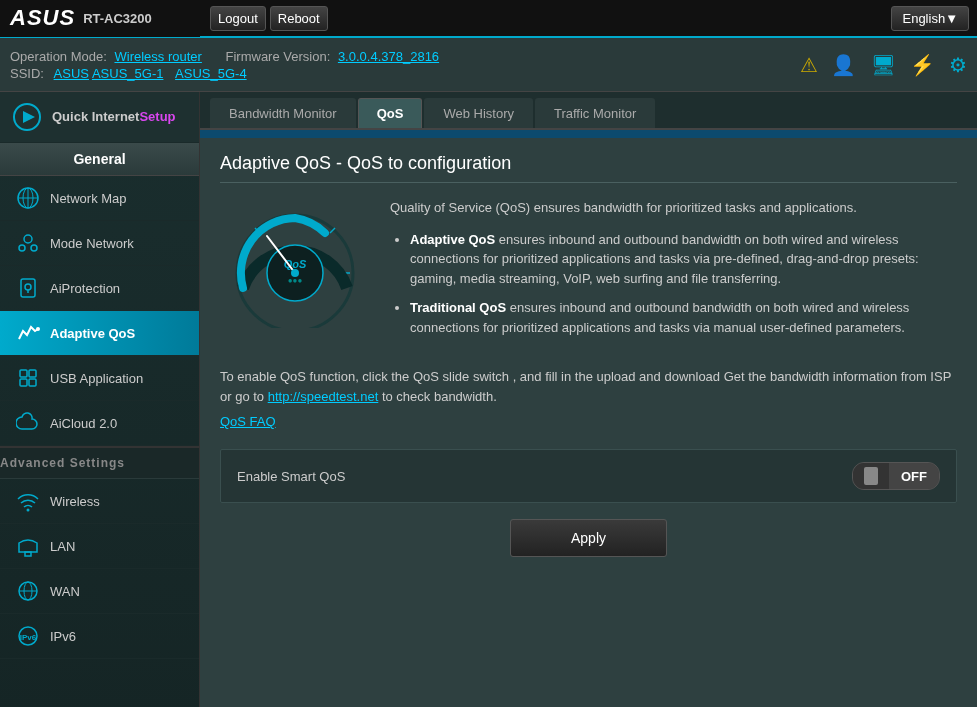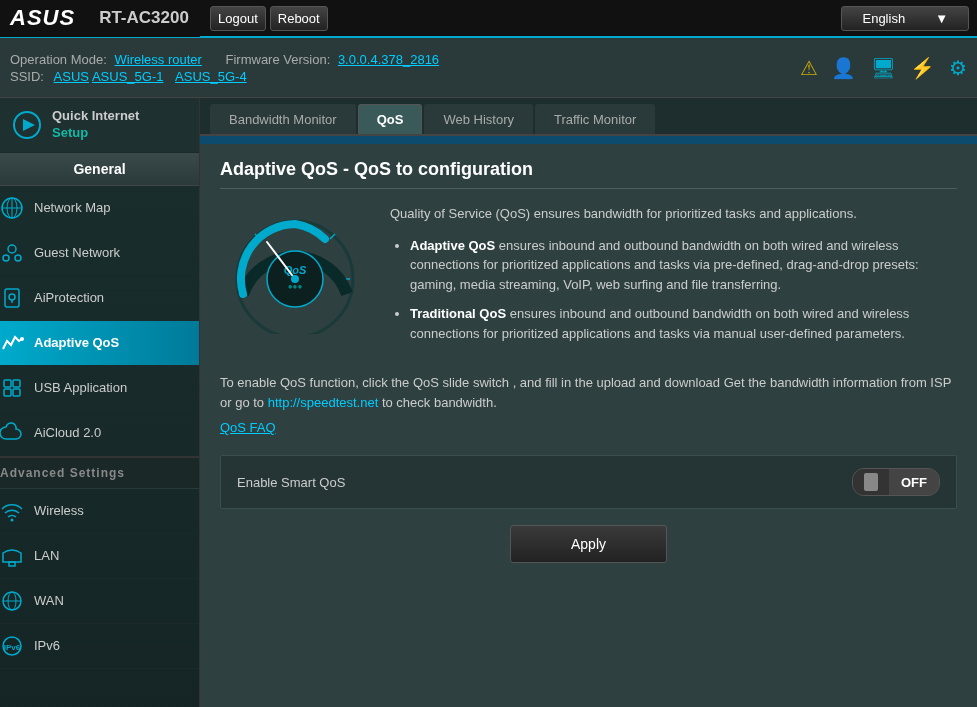--- a/index.html
+++ b/index.html
@@ -9,38 +9,38 @@
     #topbar {
       display: flex; align-items: center; background: #111; height: 38px; border-bottom: 2px solid #00aacc;
     }
     #logo {
       width: 200px; height: 38px; background: #111; display: flex; align-items: center; padding-left: 10px;
     }
     #logo-text {
       font-size: 22px; font-weight: 900; color: #fff; font-style: italic; letter-spacing: 1px;
     }
     #logo-model {
-      font-size: 17px; color: #ccc; margin-left: 24px; font-weight: bold; text-align: center;
+      font-size: 13px; color: #ccc; margin-left: 8px; font-weight: bold; text-align: center;
     }
     #topbar-buttons {
       display: flex; gap: 4px; flex: 1; justify-content: flex-start; padding-left: 10px;
     }
     .top-btn {
       background: linear-gradient(to bottom, #444, #222); color: #fff; border: 1px solid #555;
       padding: 4px 7px; cursor: pointer; font-size: 13px; border-radius: 3px;
     }
     #lang-select {
       display: flex; align-items: flex-start; background: linear-gradient(to bottom, #444, #222);
-      border: 1px solid #555; color: #fff; padding: 4px 20px; cursor: pointer; margin-right: 8px;
-      border-radius: 3px; font-size: 13px; gap: 30px;
+      border: 1px solid #555; color: #fff; padding: 4px 10px; cursor: pointer; margin-right: 8px;
+      border-radius: 3px; font-size: 13px; 
     }
 
     
     #infobar {
-      background: #2a3a3a; height: 60px; display: flex; align-items: center; padding: 15px 10px;
+      background: #2a3a3a; height: 54px; display: flex; align-items: center; padding: 15px 10px;
       border-bottom: 1px solid #444; gap: 30px;
     }
     #infobar-icons {
       margin-left: auto; display: flex; gap: 14px; align-items: center;
     }
     .info-icon { font-size: 18px; color: #ccaa00; cursor: pointer; }
     .info-icon.blue { color: #00aacc; }
 
     
     #layout { display: flex; height: calc(707px - 80px); }
@@ -49,21 +49,21 @@
     #sidebar {
       width: 200px; background: linear-gradient(to bottom, #1a2e2e, #152525); flex-shrink: 0;
       border-right: 1px solid #333; overflow-y: auto;
     }
     .sidebar-section-header {
       background: linear-gradient(to bottom, #3a4a4a, #2a3a3a);
       color: #fff; font-weight: bold; font-size: 14px;
       padding: 8px 12px; text-align: center; border-bottom: 1px solid #444;
     }
     .sidebar-item {
-      display: flex; align-items: center; padding: 10px 0; cursor: pointer;
+      display: flex; align-items: center; padding: 10px 16px; cursor: pointer;
       border-bottom: 1px solid #1a2a2a; color: #ccc; gap: 10px; font-size: 13px;
     }
     .sidebar-item.active {
       background: linear-gradient(to right, #00aacc, #007a99); color: #fff; font-weight: bold;
     }
 
     
     #main {
       flex: 1; display: flex; flex-direction: column; background: #0c4a6e; overflow: hidden; gap: 8px;
     }
@@ -80,39 +80,39 @@
     .tab.active {
       background: #3a5a5a; color: #fff; border-color: #555 #555 #3a5a5a #555;
       font-weight: bold;
     }
 
     
     #content {
       flex: 1; padding: 15px 20px; overflow-y: auto; background: #2e4040;
     }
     #page-title {
-      font-size: 18px; color: #fff; font-weight: bold; margin-bottom: 15px;
+      font-size: 18px; color: #fff; font-weight: normal; margin-bottom: 15px;
       border-bottom: 1px solid #4a6060; padding-bottom: 8px;
     }
 
     #qos-body {
       display: flex; gap: 20px; margin-bottom: 20px;
     }
     #qos-gauge {
       width: 150px; height: 130px; flex-shrink: 0; display: flex; align-items: center; justify-content: center;
     }
     .gauge-svg { width: 140px; height: 130px; }
 
     #qos-text { flex: 1; font-size: 13px; color: #ccc; line-height: 1.5; }
     #qos-text ul { margin-left: 20px; margin-top: 6px; }
     #qos-text li { margin-bottom: 10px; }
     #qos-text .bold { font-weight: bold; color: #fff; }
     #qos-desc { margin-bottom: 12px; }
     #qos-note { font-size: 13px; color: #ccc; line-height: 1.5; margin-bottom: 8px; }
-    #qos-note a { color: #00ccff; cursor: pointer; }
+    #qos-note a { color: #00ccff; text-decoration: underline; cursor: pointer; }
     #qos-faq { color: #00ccff; text-decoration: underline; cursor: pointer; font-size: 13px; margin-bottom: 20px; display: block; }
 
     
     #smart-qos-row {
       display: flex; align-items: center; background: #253535; border: 1px solid #3a4f4f;
       padding: 12px 16px; margin-bottom: 16px; border-radius: 2px;
     }
     #smart-qos-label { flex: 1; color: #ccc; font-size: 13px; }
     .toggle-switch {
       display: flex; align-items: center; gap: 0;
@@ -195,23 +195,23 @@
 
 <div id="layout">
 
   <div id="sidebar">
 
     <div id="quick-setup">
       <svg class="qs-icon" viewBox="0 0 30 30">
         <circle cx="15" cy="15" r="13" fill="none" stroke="#00aacc" stroke-width="2"></circle>
         <polygon points="11,9 23,15 11,21" fill="#00aacc"></polygon>
       </svg>
-      <div style="display:flex; flex-direction:column;">
+      <div style="display:flex; ">
         <span style="font-size:13px; color:#ccc; font-weight:bold; line-height:1.3;">Quick Internet</span>
-        <span style="font-size:13px; color:#14b8a6; font-weight:bold; line-height:1.3;">Setup</span>
+        <span style="font-size:13px; color:#d946ef; font-weight:bold; line-height:1.3;">Setup</span>
       </div>
     </div>
 
     <div class="sidebar-section-header">General</div>
 
     <div class="sidebar-item">
       <svg width="24" height="24" viewBox="0 0 24 24">
         <circle cx="12" cy="12" r="10" fill="none" stroke="#00aacc" stroke-width="1.5"></circle>
         <line x1="12" y1="2" x2="12" y2="22" stroke="#00aacc" stroke-width="1"></line>
         <line x1="2" y1="12" x2="22" y2="12" stroke="#00aacc" stroke-width="1"></line>
@@ -219,21 +219,21 @@
       </svg>
       <span>Network Map</span>
     </div>
 
     <div class="sidebar-item">
       <svg width="24" height="24" viewBox="0 0 24 24">
         <circle cx="12" cy="8" r="4" fill="none" stroke="#00aacc" stroke-width="1.5"></circle>
         <circle cx="6" cy="17" r="3" fill="none" stroke="#00aacc" stroke-width="1.5"></circle>
         <circle cx="18" cy="17" r="3" fill="none" stroke="#00aacc" stroke-width="1.5"></circle>
       </svg>
-      <span>Guest Network</span>
+      <span>Mode Network</span>
     </div>
 
     <div class="sidebar-item">
       <svg width="24" height="24" viewBox="0 0 24 24">
         <rect x="5" y="3" width="14" height="18" rx="2" fill="none" stroke="#00aacc" stroke-width="1.5"></rect>
         <circle cx="12" cy="11" r="3" fill="none" stroke="#00aacc" stroke-width="1.5"></circle>
         <line x1="12" y1="14" x2="12" y2="17" stroke="#00aacc" stroke-width="1.5"></line>
       </svg>
       <span>AiProtection</span>
     </div>

